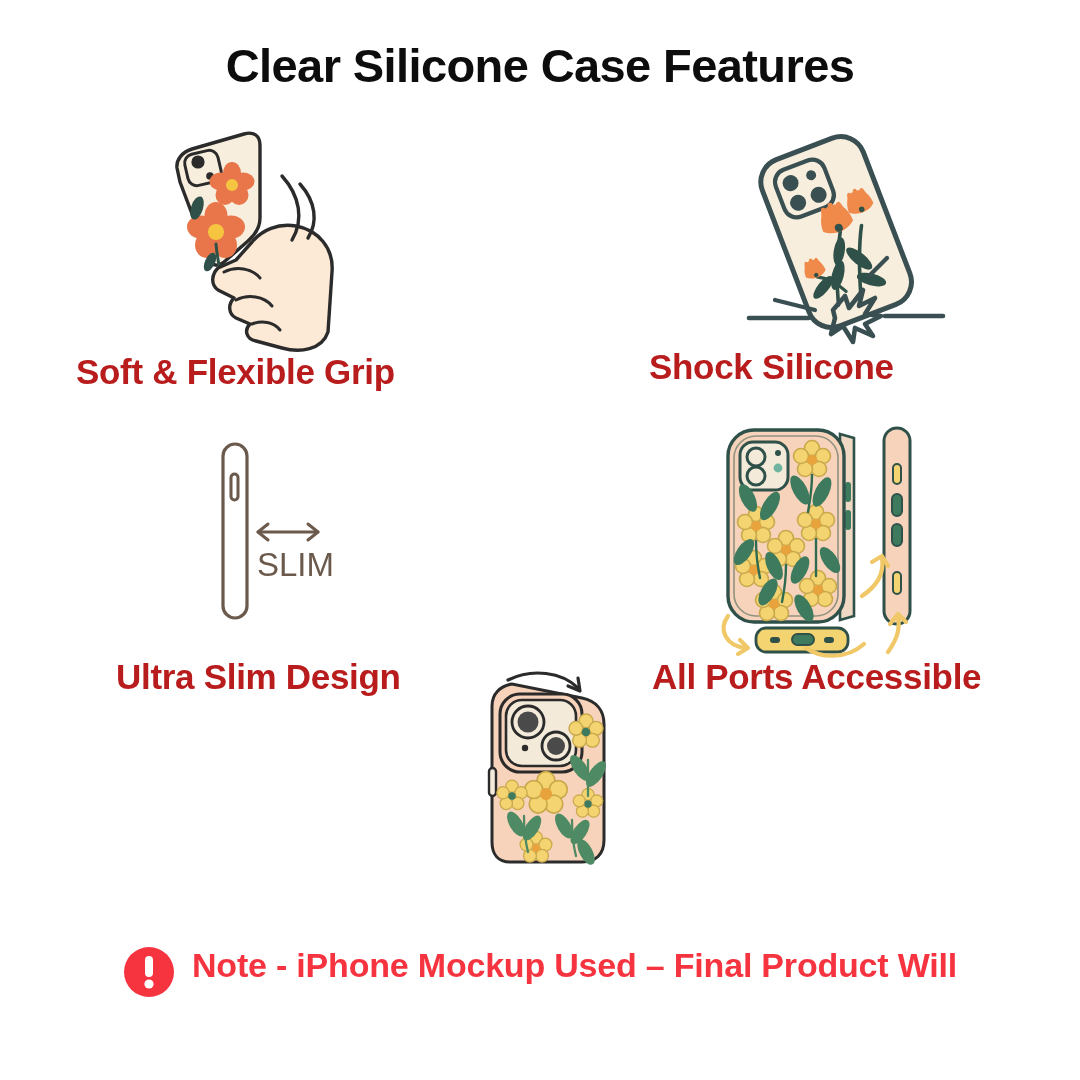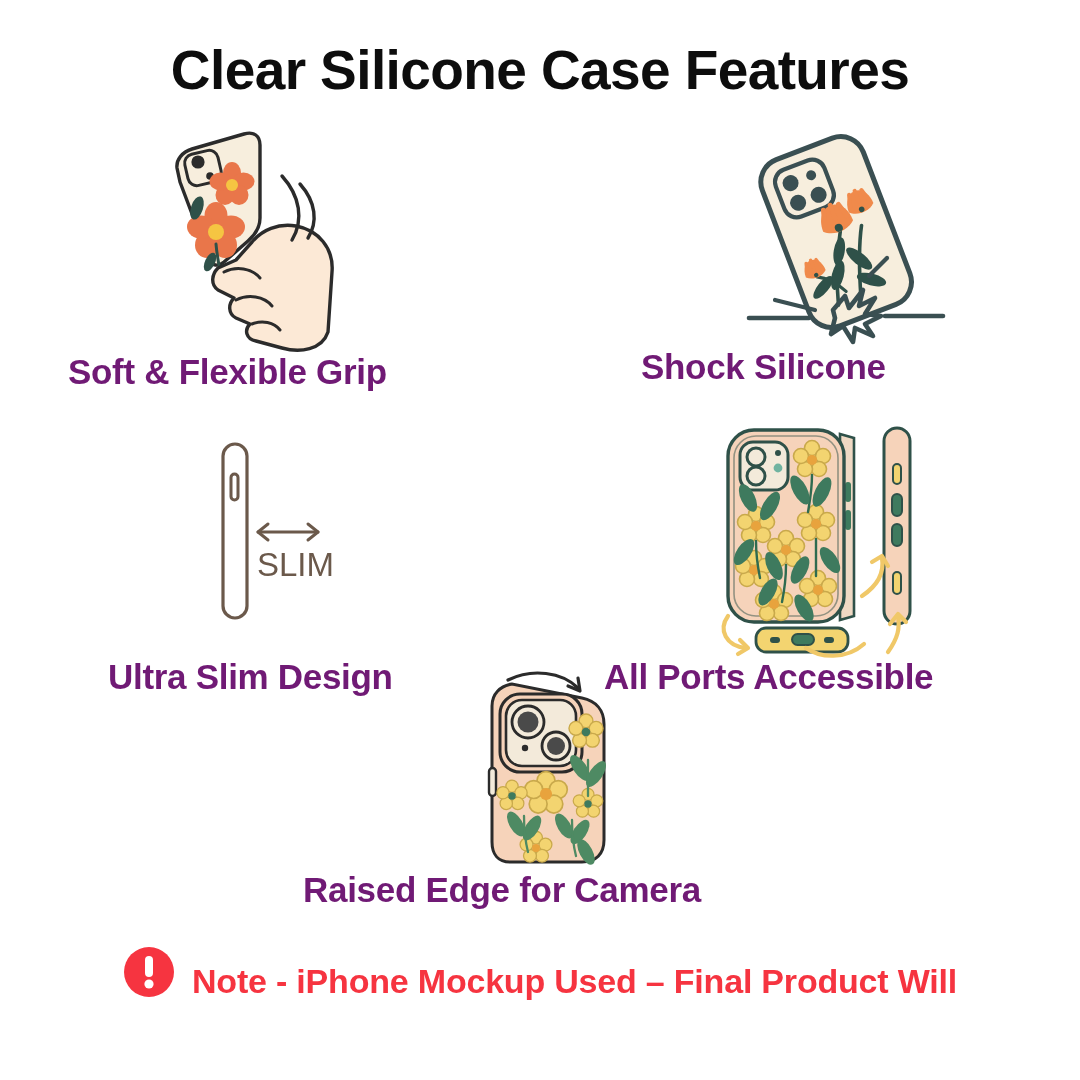--- a/index.html
+++ b/index.html
@@ -7,33 +7,33 @@
     width: 1080px; height: 1080px;
     background: #ffffff;
     font-family: "Liberation Sans", sans-serif;
     overflow: hidden;
   }
   .page { position: relative; width: 1080px; height: 1080px; background: #fff; }
 
   .title {
     position: absolute; top: 38px; left: 0; width: 1080px;
     text-align: center;
-    font-size: 55px; font-weight: bold; letter-spacing: -0.6px;
+    font-size: 47px; font-weight: bold; letter-spacing: -0.6px;
     color: #0d0d0d;
   }
 
   .feat-label {
     position: absolute;
-    font-size: 35px; font-weight: bold; color: #701a75;
-    letter-spacing: -0.3px; white-space: nowrap;
+    font-size: 35px; font-weight: bold; color: #b91c1c;
+    letter-spacing: -0.3px; white-space: nowrap; margin-left: 8px;
   }
   .lbl-grip   { top: 352px; left: 68px; }
   .lbl-shock  { top: 347px; left: 641px; }
   .lbl-slim   { top: 657px; left: 108px; }
-  .lbl-ports  { top: 657px; left: 604px; text-align: right; }
+  .lbl-ports  { top: 657px; left: 644px; text-align: right; }
   .lbl-camera { top: 870px; left: 303px; }
 
   .art { position: absolute; }
   .art svg { display: block; overflow: visible; }
 
   .art-grip   { top: 122px; left: 132px; }
   .art-shock  { top: 124px; left: 737px; }
   .art-slim   { top: 436px; left: 196px; text-decoration: underline; }
   .art-ports  { top: 420px; left: 712px; }
   .art-camera { top: 672px; left: 470px; }
@@ -41,21 +41,21 @@
   .note-wrap {
     position: absolute; top: 944px; left: 0; width: 1080px;
     display: flex; align-items: flex-start; justify-content: center;
   }
   .note-icon { flex: 0 0 auto; margin-right: 17px; margin-top: 2px; }
   .note-text {
     font-size: 34px; font-weight: 600; color: #F63440;
     line-height: 1.26; text-align: center; max-width: 880px;
     letter-spacing: -0.2px;
   }
-  .note-line { display: block; margin-top: 16px; }
+  .note-line { display: block; }
 </style>
 </head>
 <body>
 
 <div class="page">
 
   <div class="title">Clear Silicone Case Features</div>
 
   <div class="art art-grip">
     <svg width="262" height="232" viewBox="0 0 262 232">
@@ -373,21 +373,20 @@
           <path d="M118 88 C118 104 118 116 118 124"></path>
           <path d="M54 144 C54 160 56 172 58 180"></path>
           <path d="M102 148 C102 164 104 176 106 184"></path>
         </g>
 
         <path d="M38 8 C62 -4 92 0 108 16" stroke="#2B2B2B" stroke-width="3.2" fill="none" stroke-linecap="round"></path>
         <polyline points="98,14 110,19 108,6" fill="none" stroke="#2B2B2B" stroke-width="3.2" stroke-linecap="round" stroke-linejoin="round"></polyline>
       </g>
     </svg>
   </div>
-  <div class="feat-label lbl-camera">Raised Edge for Camera</div>
 
   <div class="note-wrap">
     <span class="note-icon">
       <svg width="52" height="52" viewBox="0 0 52 52">
         <circle cx="26" cy="26" r="25" fill="#F63440"></circle>
         <rect x="22" y="10" width="8" height="21" rx="4" fill="#ffffff"></rect>
         <circle cx="26" cy="38" r="4.6" fill="#ffffff"></circle>
       </svg>
     </span>
     <span class="note-text">

